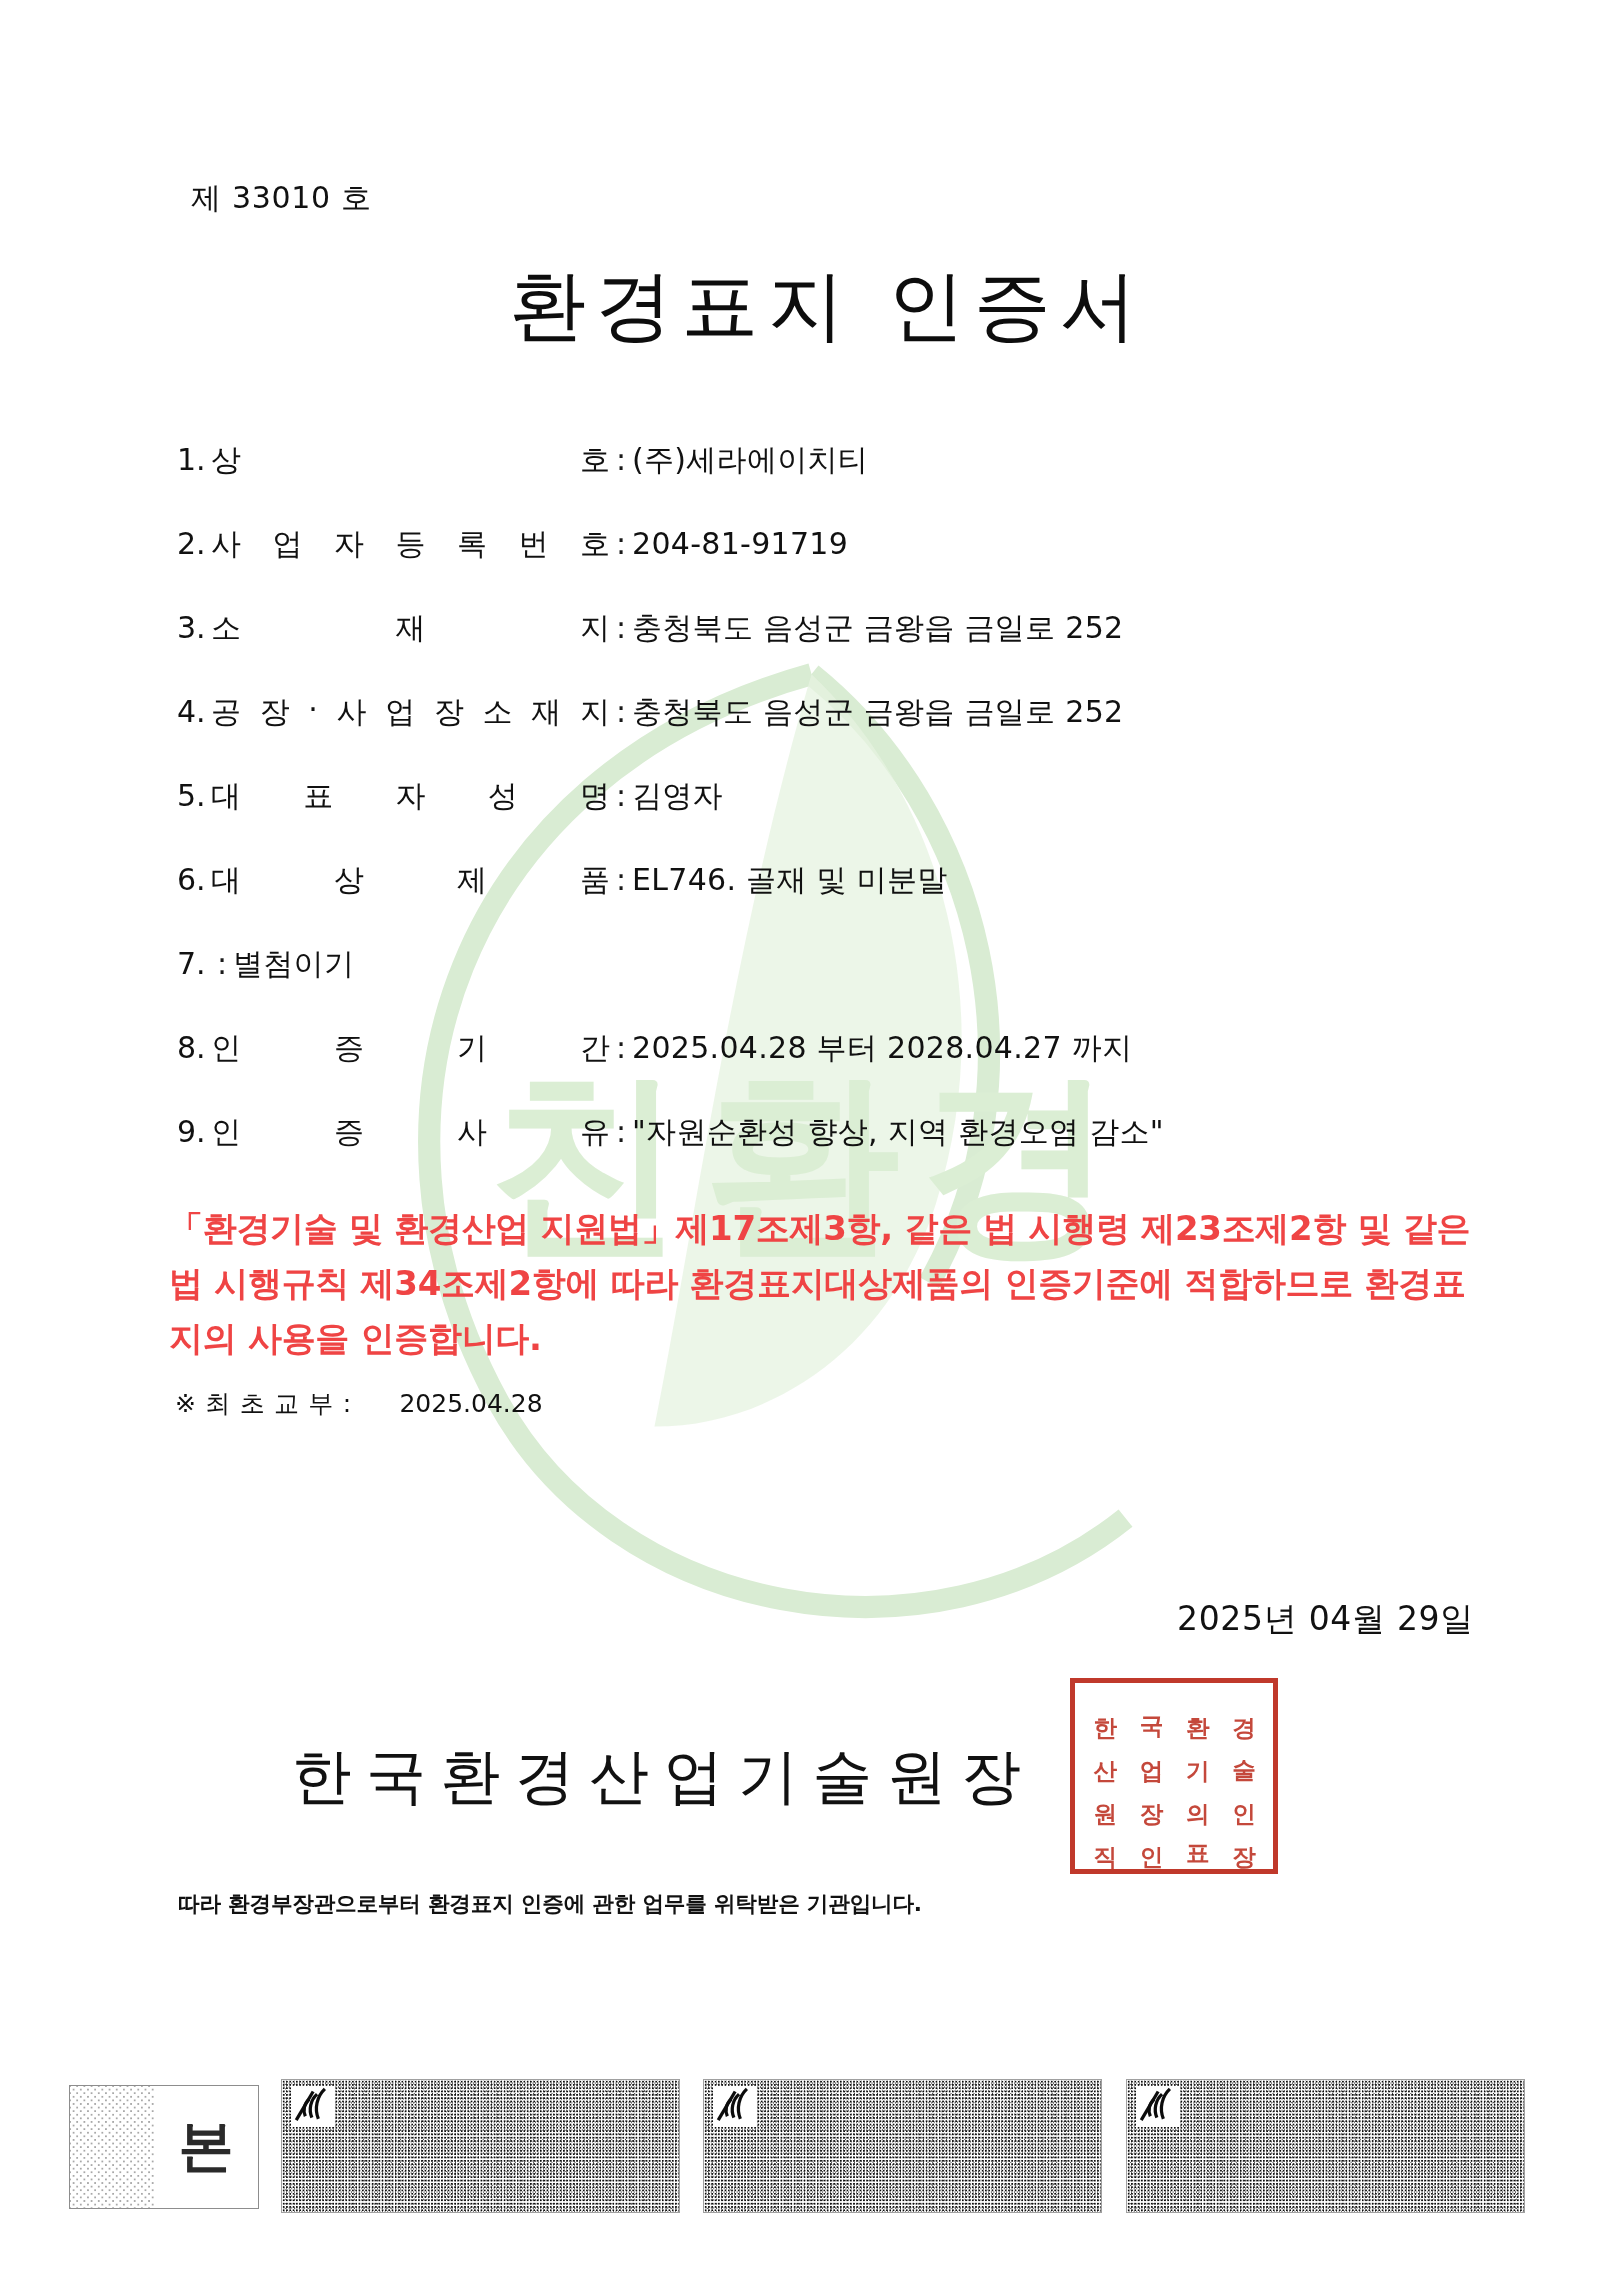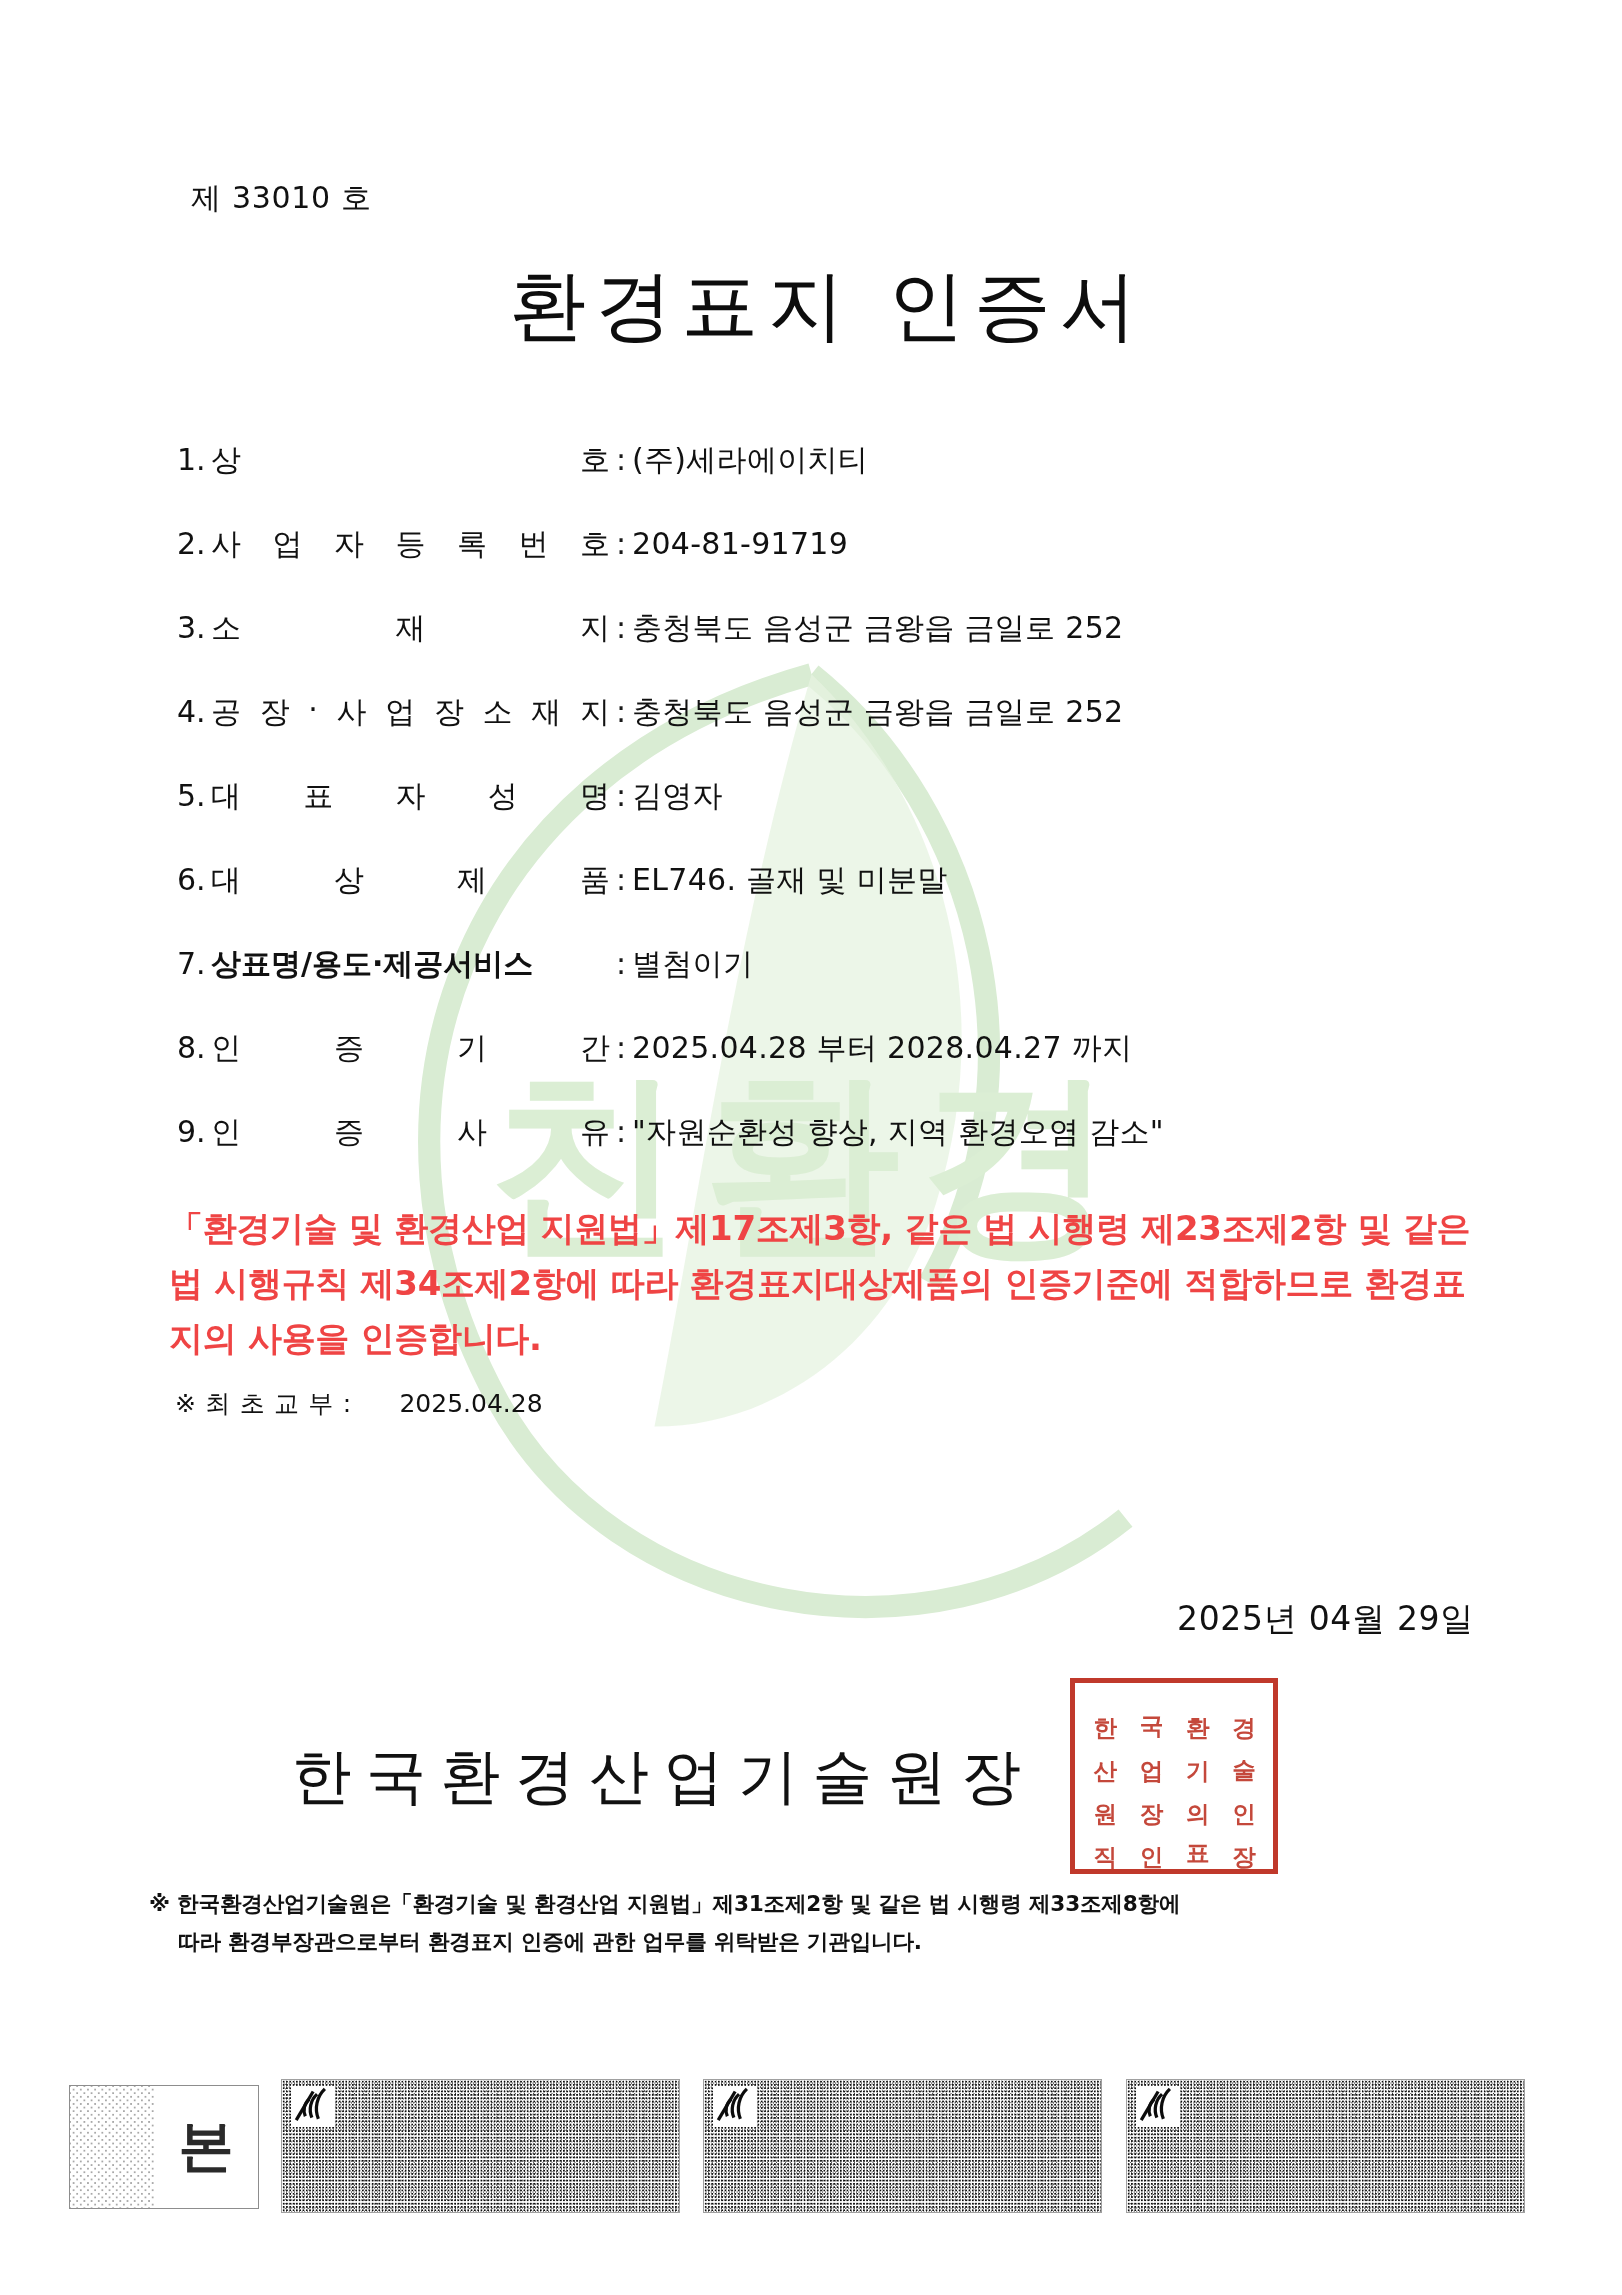--- a/index.html
+++ b/index.html
@@ -356,21 +356,20 @@
           <span class="ch">상</span>
           <span class="ch">제</span>
           <span class="ch">품</span>
         </div>
         <div class="f-colon">:</div>
         <div class="f-value">EL746. 골재 및 미분말</div>
       </div>
 
       <div class="field-row">
         <div class="f-num">7.</div>
-        <div class="f-label tight">상표명/용도·제공서비스</div>
         <div class="f-colon">:</div>
         <div class="f-value">별첨이기</div>
       </div>
 
       <div class="field-row">
         <div class="f-num">8.</div>
         <div class="f-label">
           <span class="ch">인</span>
           <span class="ch">증</span>
           <span class="ch">기</span>
@@ -419,21 +418,20 @@
         <span>의</span>
         <span>인</span>
         <span>직</span>
         <span>인</span>
         <span>표</span>
         <span>장</span>
       </div>
     </div>
 
     <div class="footnote">
-      <span>※ 한국환경산업기술원은「환경기술 및 환경산업 지원법」제31조제2항 및 같은 법 시행령 제33조제8항에</span>
       <span class="l2">따라 환경부장관으로부터 환경표지 인증에 관한 업무를 위탁받은 기관입니다.</span>
     </div>
 
     <div class="strip">
       <div class="bon-box">
         <div class="bon-dots"></div>
         <div class="bon-label">본</div>
       </div>
 
       <div class="code-block c1">

